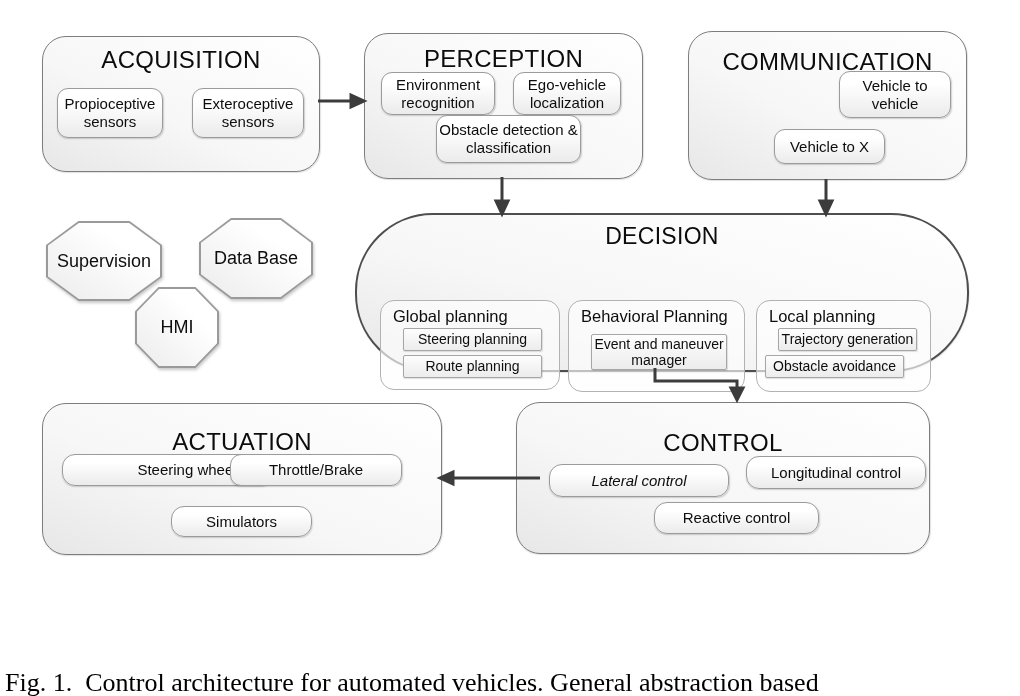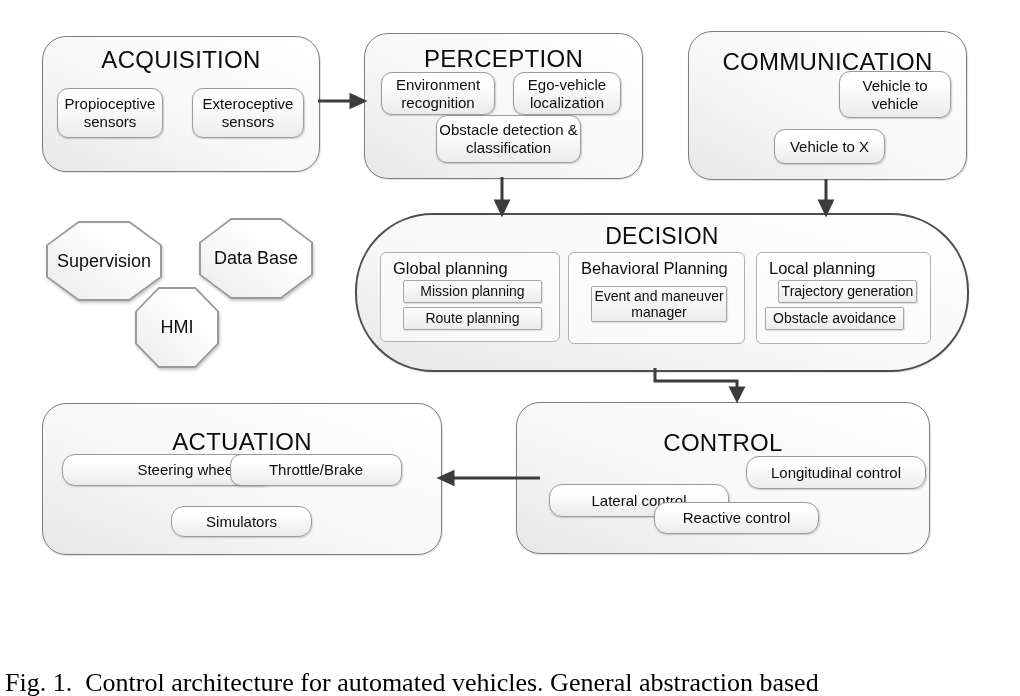--- a/index.html
+++ b/index.html
@@ -17,22 +17,22 @@
   .decision-title{font-size:23px;}
 
   
   .pill{position:absolute;border:1.2px solid #9b9b9b;border-radius:11px;
         background:linear-gradient(180deg,#ffffff 25%,#ebebeb 100%);
         display:flex;align-items:center;justify-content:center;text-align:center;
         font-size:15px;line-height:1.18;color:#0d0d0d;
         box-shadow:0.5px 1px 1.5px rgba(0,0,0,.18);}
 
   
-  .group{position:absolute;border:1.3px solid #b2b2b2;border-radius:6px;
-        background:rgba(253,253,253,.65);}
+  .group{position:absolute;border:1.3px solid #b2b2b2;border-radius:14px;
+        background:rgba(253,253,253,.65);margin-top:48px;}
   .group-title{position:absolute;top:6px;left:12px;font-size:16.5px;color:#0d0d0d;}
 
   
   .mini{position:absolute;border:1px solid #a6a6a6;border-radius:2px;
         background:linear-gradient(180deg,#fdfdfd,#ececec);
         display:flex;align-items:center;justify-content:center;text-align:center;
         font-size:14px;line-height:1.15;color:#0d0d0d;
         box-shadow:0.5px 1px 1px rgba(0,0,0,.12);}
 
   
@@ -85,21 +85,21 @@
   <div class="oct" style="left:135px;top:287px;width:84px;height:81px;z-index:2;">
     <div class="oct-border"></div>
     <div class="oct-fill">HMI</div>
   </div>
 
   <div class="card decision-card" style="left:355px;top:213px;width:610px;height:155px;">
     <div class="card-title decision-title" style="top:8px;">DECISION</div>
   </div>
   <div class="group" style="left:380px;top:252px;width:178px;height:88px;">
     <div class="group-title">Global planning</div>
-    <div class="mini" style="left:22px;top:27px;width:137px;height:21px;">Mission planning</div>
+    <div class="mini" style="left:22px;top:27px;width:137px;height:21px;">Steering planning</div>
     <div class="mini" style="left:22px;top:54px;width:137px;height:21px;">Route planning</div>
   </div>
   <div class="group" style="left:568px;top:252px;width:175px;height:90px;">
     <div class="group-title">Behavioral Planning</div>
     <div class="mini" style="left:22px;top:33px;width:134px;height:34px;">Event and maneuver manager</div>
   </div>
   <div class="group" style="left:756px;top:252px;width:173px;height:90px;">
     <div class="group-title">Local planning</div>
     <div class="mini" style="left:21px;top:27px;width:137px;height:21px;">Trajectory generation</div>
     <div class="mini" style="left:8px;top:54px;width:137px;height:21px;">Obstacle avoidance</div>
@@ -108,21 +108,21 @@
   <div class="card" style="left:42px;top:403px;width:398px;height:150px;">
     <div class="card-title" style="top:24px;">ACTUATION</div>
   </div>
   <div class="pill" style="left:62px;top:454px;width:170px;height:30px;border-radius:13px;padding-left:39px;">Steering wheel</div>
   <div class="pill" style="left:230px;top:454px;width:170px;height:30px;border-radius:11px;">Throttle/Brake</div>
   <div class="pill" style="left:171px;top:506px;width:139px;height:29px;border-radius:13px;">Simulators</div>
 
   <div class="card" style="left:516px;top:402px;width:396px;height:150px;padding-left:16px;">
     <div class="card-title" style="top:26px;">CONTROL</div>
   </div>
-  <div class="pill" style="left:549px;top:484px;width:178px;height:31px;border-radius:13px;">Lateral control</div>
+  <div class="pill" style="left:549px;top:464px;width:178px;height:31px;border-radius:13px;font-style:italic;">Lateral control</div>
   <div class="pill" style="left:746px;top:456px;width:178px;height:31px;border-radius:13px;">Longitudinal control</div>
   <div class="pill" style="left:654px;top:502px;width:163px;height:30px;border-radius:13px;">Reactive control</div>
 
   <svg class="arrow-layer" width="1020" height="580" viewBox="0 0 1020 580">
     <g stroke="#3c3c3c" stroke-width="3" fill="#3c3c3c">
 
       <path d="M318 101 H351" fill="none"></path>
       <polygon points="351,95 364,101 351,107"></polygon>
 
       <path d="M502 177 V201" fill="none"></path>

